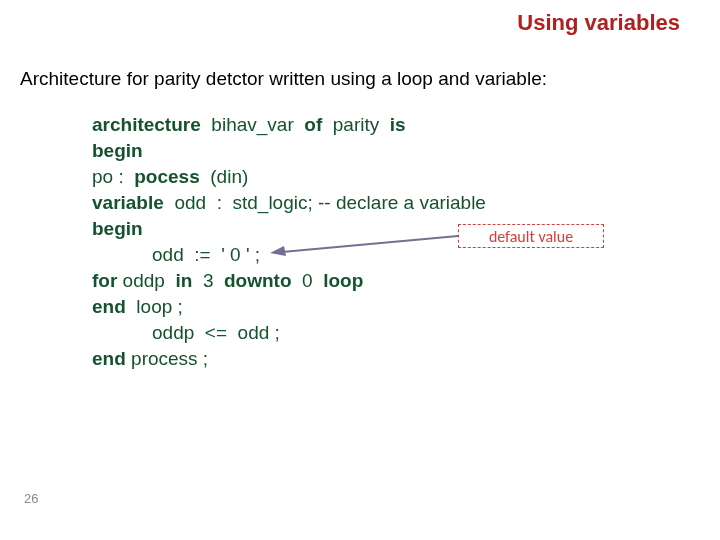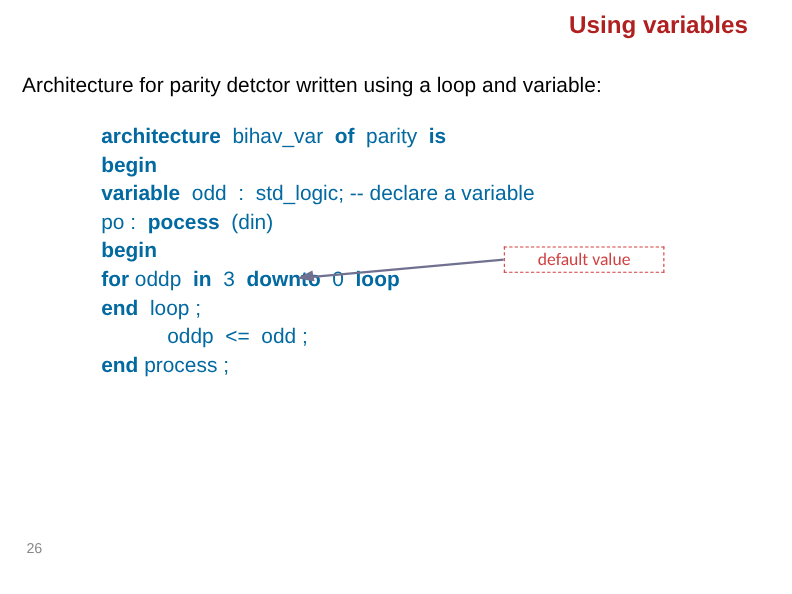--- a/index.html
+++ b/index.html
@@ -28,21 +28,21 @@
     color: #000;
   }
   .code-area {
     position: absolute;
     top: 112px;
     left: 92px;
     width: 580px;
   }
   .code-line {
     font-size: 19px;
-    color: #0369a1;
+    color: #14532d;
     line-height: 26px;
     white-space: pre;
   }
   .code-line .b { font-weight: bold; }
   .indent1 { padding-left: 60px; }
   .callout-box {
     position: absolute;
     top: 224px;
     left: 458px;
     width: 146px;
@@ -76,23 +76,24 @@
 </head>
 <body>
 
 <div class="title">Using variables</div>
 
 <div class="subtitle">Architecture for parity detctor written using a loop and variable:</div>
 
 <div class="code-area">
   <div class="code-line"><span class="b">architecture</span><span>  bihav_var  </span><span class="b">of</span><span>  parity  </span><span class="b">is</span></div>
   <div class="code-line"><span class="b">begin</span></div>
+  <div class="code-line"><span>po :  </span><span class="b">pocess</span><span>  (din)</span></div>
   <div class="code-line"><span class="b">variable</span><span>  odd  :  std_logic; -- declare a variable</span></div>
-  <div class="code-line"><span>po :  </span><span class="b">pocess</span><span>  (din)</span></div>
   <div class="code-line"><span class="b">begin</span></div>
+  <div class="code-line indent1"><span>odd  :=  ' 0 ' ;</span></div>
   <div class="code-line"><span class="b">for</span><span> oddp  </span><span class="b">in</span><span>  3  </span><span class="b">downto</span><span>  0  </span><span class="b">loop</span></div>
   <div class="code-line"><span class="b">end</span><span>  loop ;</span></div>
   <div class="code-line indent1"><span>oddp  &lt;=  odd ;</span></div>
   <div class="code-line"><span class="b">end</span><span> process ;</span></div>
 </div>
 
 <div class="callout-box">
   <span class="callout-text">default value</span>
 </div>
 

